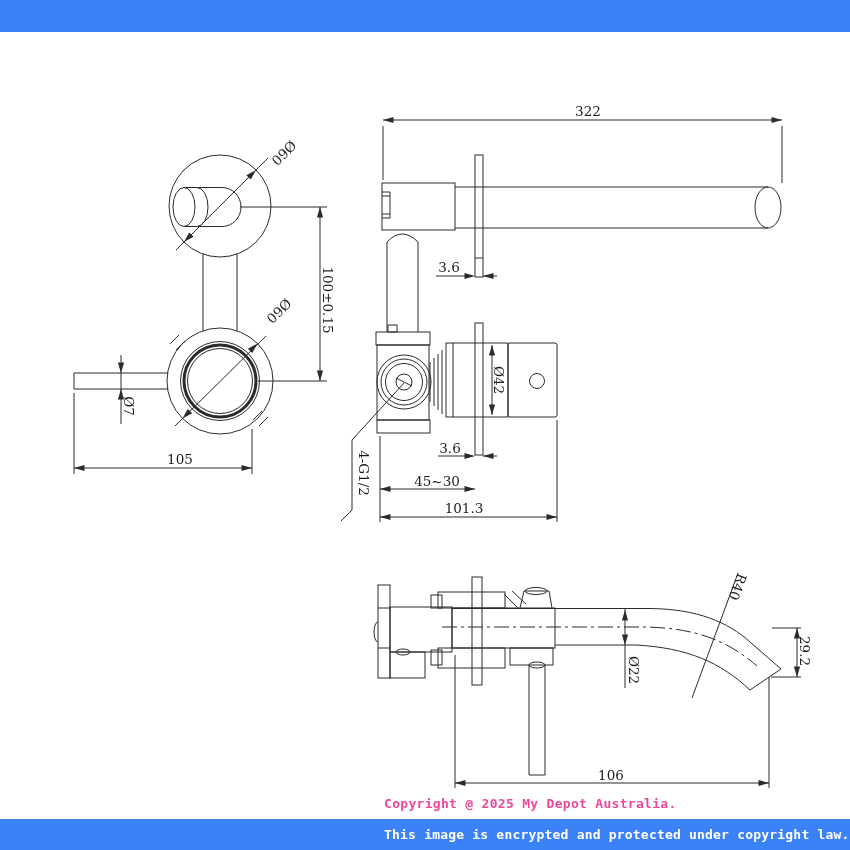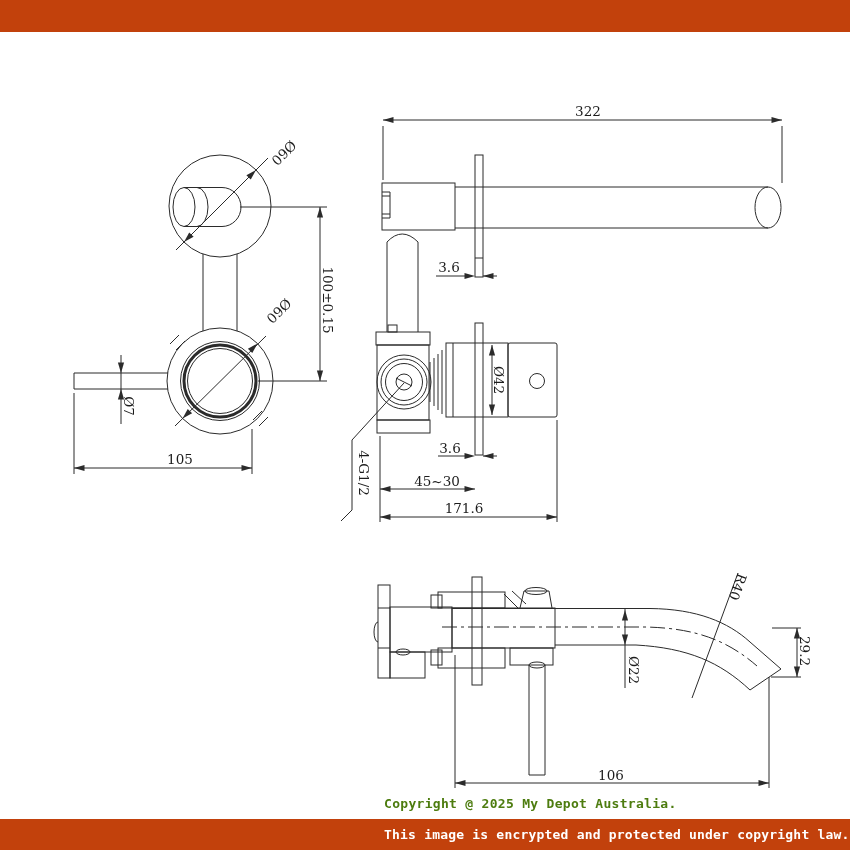--- a/index.html
+++ b/index.html
@@ -1,24 +1,24 @@
 <!DOCTYPE html>
 <html><head>
 <meta charset="utf-8">
 <style>
   html,body{margin:0;padding:0;background:#fff;}
   .stage{position:relative;width:850px;height:850px;background:#fff;overflow:hidden;
          font-family:"DejaVu Serif", serif;}
-  .bar{position:absolute;left:0;width:850px;background:#c2410c;}
+  .bar{position:absolute;left:0;width:850px;background:#3b82f6;}
   .bar.top{top:0;height:32px;}
   .bar.bottom{top:819px;height:31px;display:flex;align-items:center;}
   .bar.bottom span{position:absolute;left:384px;color:#fff;
      font-family:"DejaVu Sans Mono", monospace;font-size:13px;font-weight:bold;
      letter-spacing:0.2px;white-space:nowrap;}
-  .copyright{position:absolute;left:384px;top:796px;color:#4d7c0f;
+  .copyright{position:absolute;left:384px;top:796px;color:#ec4899;
      font-family:"DejaVu Sans Mono", monospace;font-size:13px;font-weight:bold;
      letter-spacing:0.3px;white-space:nowrap;}
   svg.draw{position:absolute;left:0;top:0;}
   .dim{position:absolute;color:#1c1c1c;font-size:13.5px;white-space:nowrap;
        transform:translate(-50%,-50%) rotate(var(--rot,0deg));}
 </style>
 </head>
 <body>
 
 <div class="stage">
@@ -186,21 +186,21 @@
   <div class="dim" style="left:284px;top:153px;--rot:135deg">Ø60</div>
   <div class="dim" style="left:279px;top:311px;--rot:135deg">Ø60</div>
   <div class="dim" style="left:328px;top:300px;--rot:90deg">100±0.15</div>
   <div class="dim" style="left:129px;top:406px;--rot:90deg">Ø7</div>
   <div class="dim" style="left:180px;top:459px">105</div>
   <div class="dim" style="left:588px;top:111px">322</div>
   <div class="dim" style="left:449px;top:267px">3.6</div>
   <div class="dim" style="left:499px;top:380px;--rot:90deg">Ø42</div>
   <div class="dim" style="left:450px;top:448px">3.6</div>
   <div class="dim" style="left:437px;top:481px">45~30</div>
-  <div class="dim" style="left:464px;top:508px">171.6</div>
+  <div class="dim" style="left:464px;top:508px">101.3</div>
   <div class="dim" style="left:364px;top:473px;--rot:90deg">4-G1/2</div>
   <div class="dim" style="left:738px;top:587px;--rot:110deg">R40</div>
   <div class="dim" style="left:805px;top:651px;--rot:90deg">29.2</div>
   <div class="dim" style="left:634px;top:670px;--rot:90deg">Ø22</div>
   <div class="dim" style="left:611px;top:775px">106</div>
 
   <div class="copyright">Copyright @ 2025 My Depot Australia.</div>
   <div class="bar bottom">
     <span>This image is encrypted and protected under copyright law.</span>
   </div>

